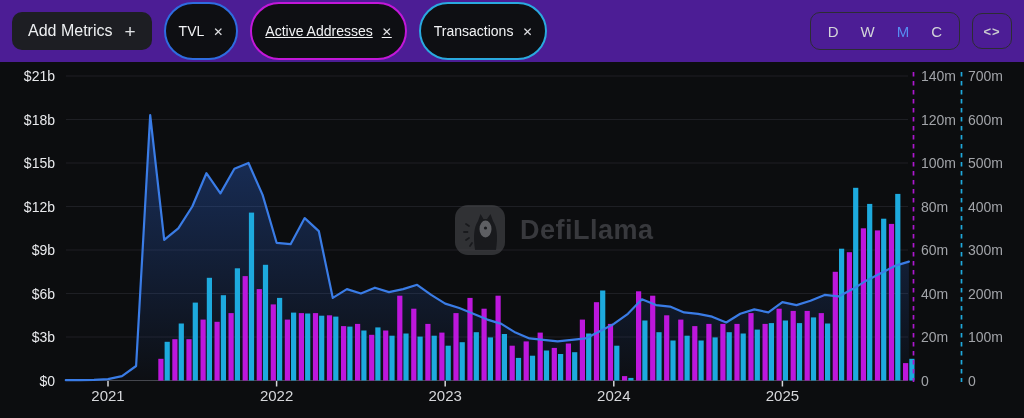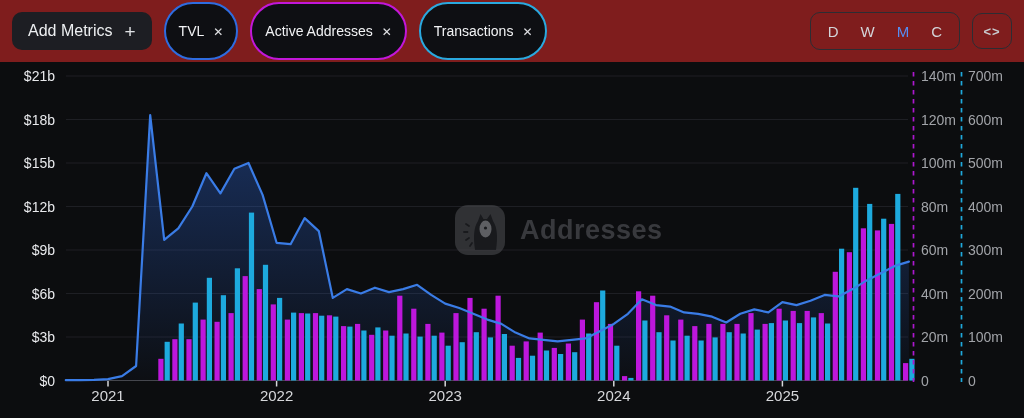--- a/index.html
+++ b/index.html
@@ -5,21 +5,21 @@
   html,body{margin:0;padding:0;}
   body{
     width:1024px;height:418px;overflow:hidden;position:relative;
     background:#0c0d0f;
     font-family:"Liberation Sans",sans-serif;
     -webkit-font-smoothing:antialiased;
   }
   
   .topbar{
     position:absolute;top:0;left:0;right:0;height:62px;
-    background:#7f1d1d;
+    background:#4c1d95;
     display:flex;align-items:center;gap:12px;
     padding:0 12px;box-sizing:border-box;z-index:5;
   }
   .btn-add{
     display:flex;align-items:center;gap:12px;
     background:#1d1e23;color:#eef0f2;
     border:none;border-radius:10px;
     height:38px;padding:0 16px;
     font-size:16px;font-family:inherit;cursor:pointer;
   }
@@ -233,34 +233,34 @@
     <path d="M21 46 C19 32 20 23 24 17 L26.5 10 L29.5 15 L33 15 L36.5 10 L39 17 C43 23 44 32 42 46 Z" fill="#212226"></path>
     <ellipse cx="31.5" cy="25" rx="6" ry="8.5" fill="#919297"></ellipse>
     <circle cx="31.5" cy="24" r="1.6" fill="#212226"></circle>
     <g stroke="#212226" stroke-width="1.8" stroke-linecap="round">
       <line x1="12" y1="20" x2="15" y2="22"></line>
       <line x1="10" y1="28" x2="13.5" y2="28"></line>
       <line x1="12" y1="36" x2="15" y2="34"></line>
       <line x1="16" y1="42" x2="18" y2="39"></line>
     </g>
   </svg>
-  <span class="wm-text">Addresses</span>
+  <span class="wm-text">DefiLlama</span>
 </div>
 
 <div class="topbar">
   <button class="btn-add">
     <span>Add Metrics</span>
     <span class="plus">+</span>
   </button>
 
   <div class="pill" style="border-color: rgb(46, 108, 224);">
     <span>TVL</span>
     <span class="x">✕</span>
   </div>
-  <div class="pill" style="border-color: rgb(194, 23, 217);">
+  <div class="pill" style="border-color: rgb(194, 23, 217); text-decoration: underline;">
     <span>Active Addresses</span>
     <span class="x">✕</span>
   </div>
   <div class="pill" style="border-color: rgb(42, 169, 223);">
     <span>Transactions</span>
     <span class="x">✕</span>
   </div>
 
   <div class="spacer"></div>
 

